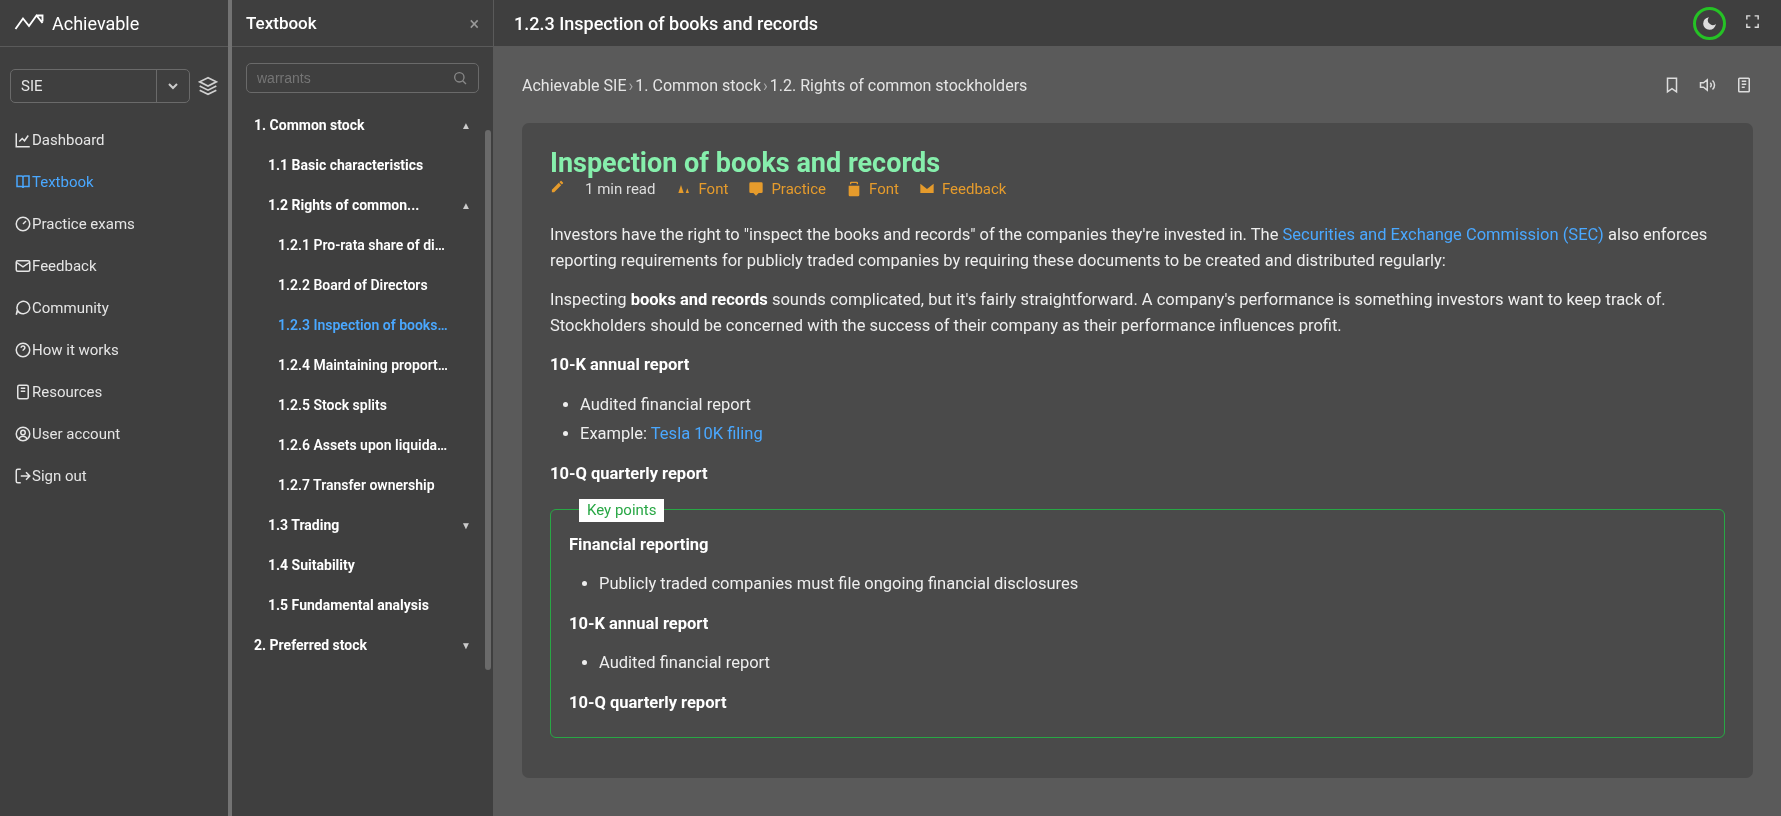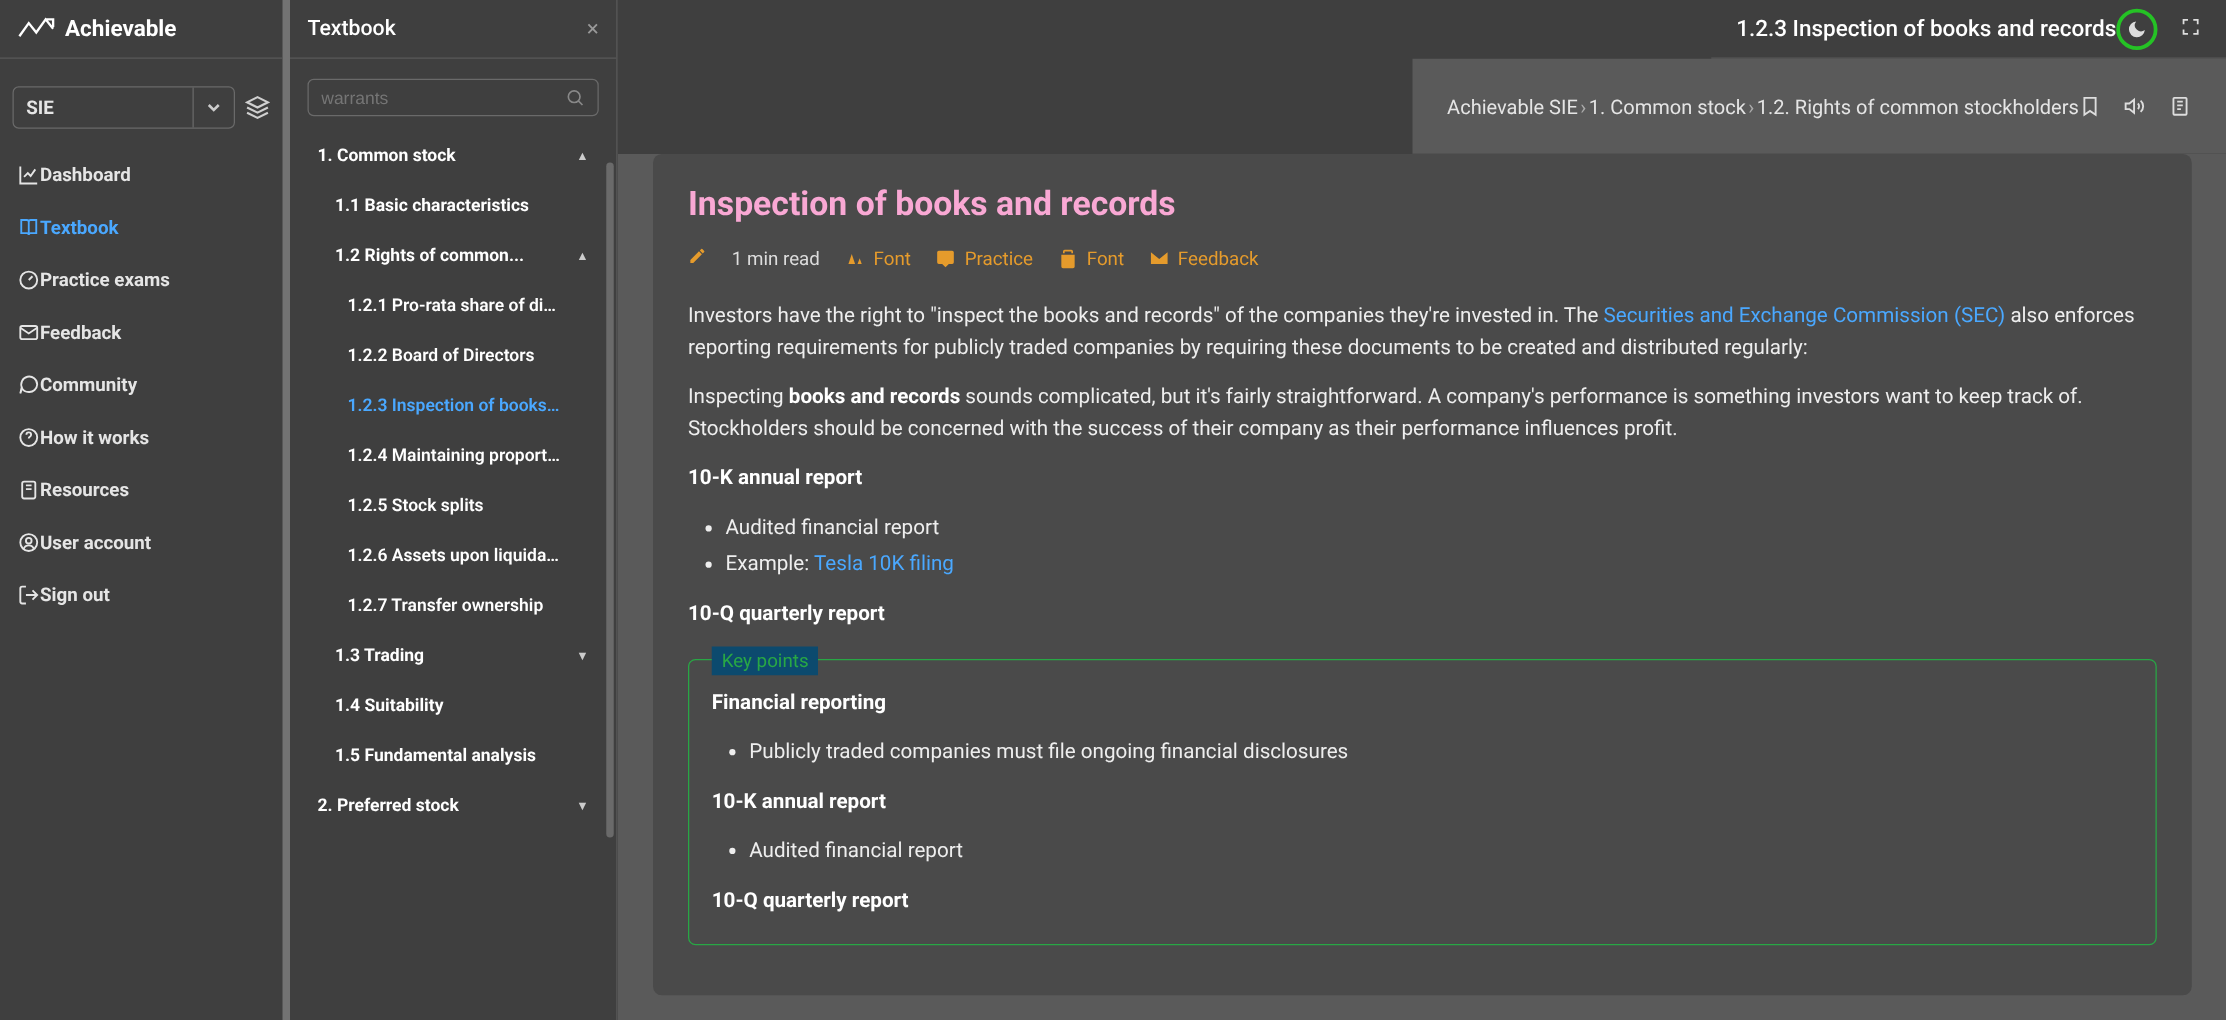--- a/index.html
+++ b/index.html
@@ -6,21 +6,21 @@
   body {
     font-family: -apple-system, BlinkMacSystemFont, "Segoe UI", Roboto, sans-serif;
     background:#3f3f3f;
     color:#e5e5e5;
     height:816px;
     width:1781px;
     overflow:hidden;
   }
   .app { display:flex; height:100%; }
   
-  .sidebar-left { width:232px; border-right:6px solid #737373; background:#3f3f3f;font-weight:bold; }
+  .sidebar-left { width:232px; border-right:4px solid #737373; background:#3f3f3f; }
   .logo-row { height:47px; display:flex; align-items:center; padding:0 14px; border-bottom:1px solid #5a5a5a; }
   .logo-row .mark { width:30px; height:20px; margin-right:8px; }
   .logo-row .brand { font-size:18px; color:#fff; }
   .course-row { display:flex; gap:8px; padding:22px 10px 10px 10px; align-items:center; }
   .course-select { flex:1; border:1px solid #6a6a6a; background:#3f3f3f; color:#e5e5e5; border-radius:5px; height:34px; display:flex; align-items:center; justify-content:space-between; padding:0 10px; font-size:15px; cursor:pointer; }
   .course-select .chev { border-left:1px solid #6a6a6a; padding-left:10px; margin-left:10px; height:100%; display:flex; align-items:center; }
   .stack-icon { width:20px; height:20px; color:#d0d0d0; }
   .nav { padding:6px 0; }
   .nav-item { display:flex; align-items:center; padding:12px 14px; font-size:15px; color:#e5e5e5; cursor:pointer; }
   .nav-item.active { color:#4aa8ff; }
@@ -38,49 +38,49 @@
   .chapter, .section, .page { display:flex; align-items:center; justify-content:space-between; cursor:pointer; font-size:14px; }
   .chapter { padding:12px 22px 12px 22px; font-weight:700; color:#fff; }
   .section { padding:12px 22px 12px 36px; font-weight:700; color:#fff; }
   .section .lbl { overflow:hidden; text-overflow:ellipsis; white-space:nowrap; max-width:165px; }
   .page { padding:12px 22px 12px 46px; font-weight:600; color:#fff; }
   .page.active { color:#4aa8ff; }
   .page .lbl { overflow:hidden; text-overflow:ellipsis; white-space:nowrap; max-width:170px; }
   .car { font-size:10px; color:#ccc; }
   .mid-scrollbar { position:absolute; right:2px; top:130px; width:6px; height:540px; background:#6a6a6a; border-radius:3px; }
   
-  .main { flex:1; display:flex; flex-direction:column;align-items:flex-end; }
+  .main { flex:1; display:flex; flex-direction:column; }
   .main-top { height:47px; border-bottom:1px solid #5a5a5a; display:flex; align-items:center; justify-content:space-between; padding:0 20px; }
   .main-top .ptitle { font-size:18px; color:#fff; font-weight:500; }
   .main-top .ractions { display:flex; align-items:center; gap:18px; }
   .moon-btn { width:33px; height:33px; border:3px solid #25c225; border-radius:50%; display:flex; align-items:center; justify-content:center; cursor:pointer; }
   .moon-btn svg, .fs-btn svg { width:17px; height:17px; color:#ddd; }
   .fs-btn { cursor:pointer; }
   .crumb-bar { height:76px; display:flex; align-items:center; justify-content:space-between; padding:0 28px; background:#5a5a5a; }
   .crumbs { display:flex; align-items:center; gap:2px; font-size:16px; color:#e5e5e5; }
   .crumbs .sep { color:#aaa; }
   .crumbs span { cursor:pointer; }
   .crumb-actions { display:flex; gap:18px; }
   .crumb-actions svg { width:18px; height:18px; color:#ddd; cursor:pointer; }
   .content-scroll { flex:1; overflow-y:auto; background:#5a5a5a; padding:0 28px 28px 28px; }
   .card { background:#4a4a4a; border-radius:7px; padding:24px 28px 40px 28px; }
-  .card h1 { font-size:27px; color:#f9a8d4; font-weight:700; margin-bottom:18px; }
+  .card h1 { font-size:27px; color:#86efac; font-weight:700; }
   .meta-row { display:flex; align-items:center; gap:20px; font-size:15px; margin-bottom:24px; }
   .meta-row .edit svg { width:15px; height:15px; color:#e59b2c; }
   .meta-row .reading { color:#ddd; }
   .meta-link { display:flex; align-items:center; gap:7px; color:#e59b2c; cursor:pointer; }
   .meta-link svg { width:16px; height:16px; color:#e59b2c; }
   .prose { font-size:16.5px; line-height:1.55; color:#eee; }
   .prose p { margin-bottom:14px; }
   .prose strong { color:#fff; font-weight:700; }
   .prose a { color:#4aa8ff; text-decoration:none; }
   .prose ul { margin:4px 0 14px 30px; }
   .prose ul li { margin-bottom:4px; list-style:disc; }
   .kp-box { border:1px solid #28a745; border-radius:6px; padding:22px 18px 8px 18px; margin-top:22px; position:relative; }
-  .kp-label { position:absolute; top:-11px; left:18px; background:#0c4a6e; padding:0 8px; color:#28a745; font-size:15px; }
+  .kp-label { position:absolute; top:-11px; left:28px; background:#ffffff; padding:0 8px; color:#28a745; font-size:15px; }
 </style>
 </head>
 <body>
 
 <div class="app">
 
   <div class="sidebar-left">
     <div class="logo-row">
       <svg class="mark" viewBox="0 0 40 24" fill="none" stroke="#fff" stroke-width="2.5">
           <path d="M2 20 L12 6 L20 16 L30 2 L38 12 M30 2 h8 v8"></path>

